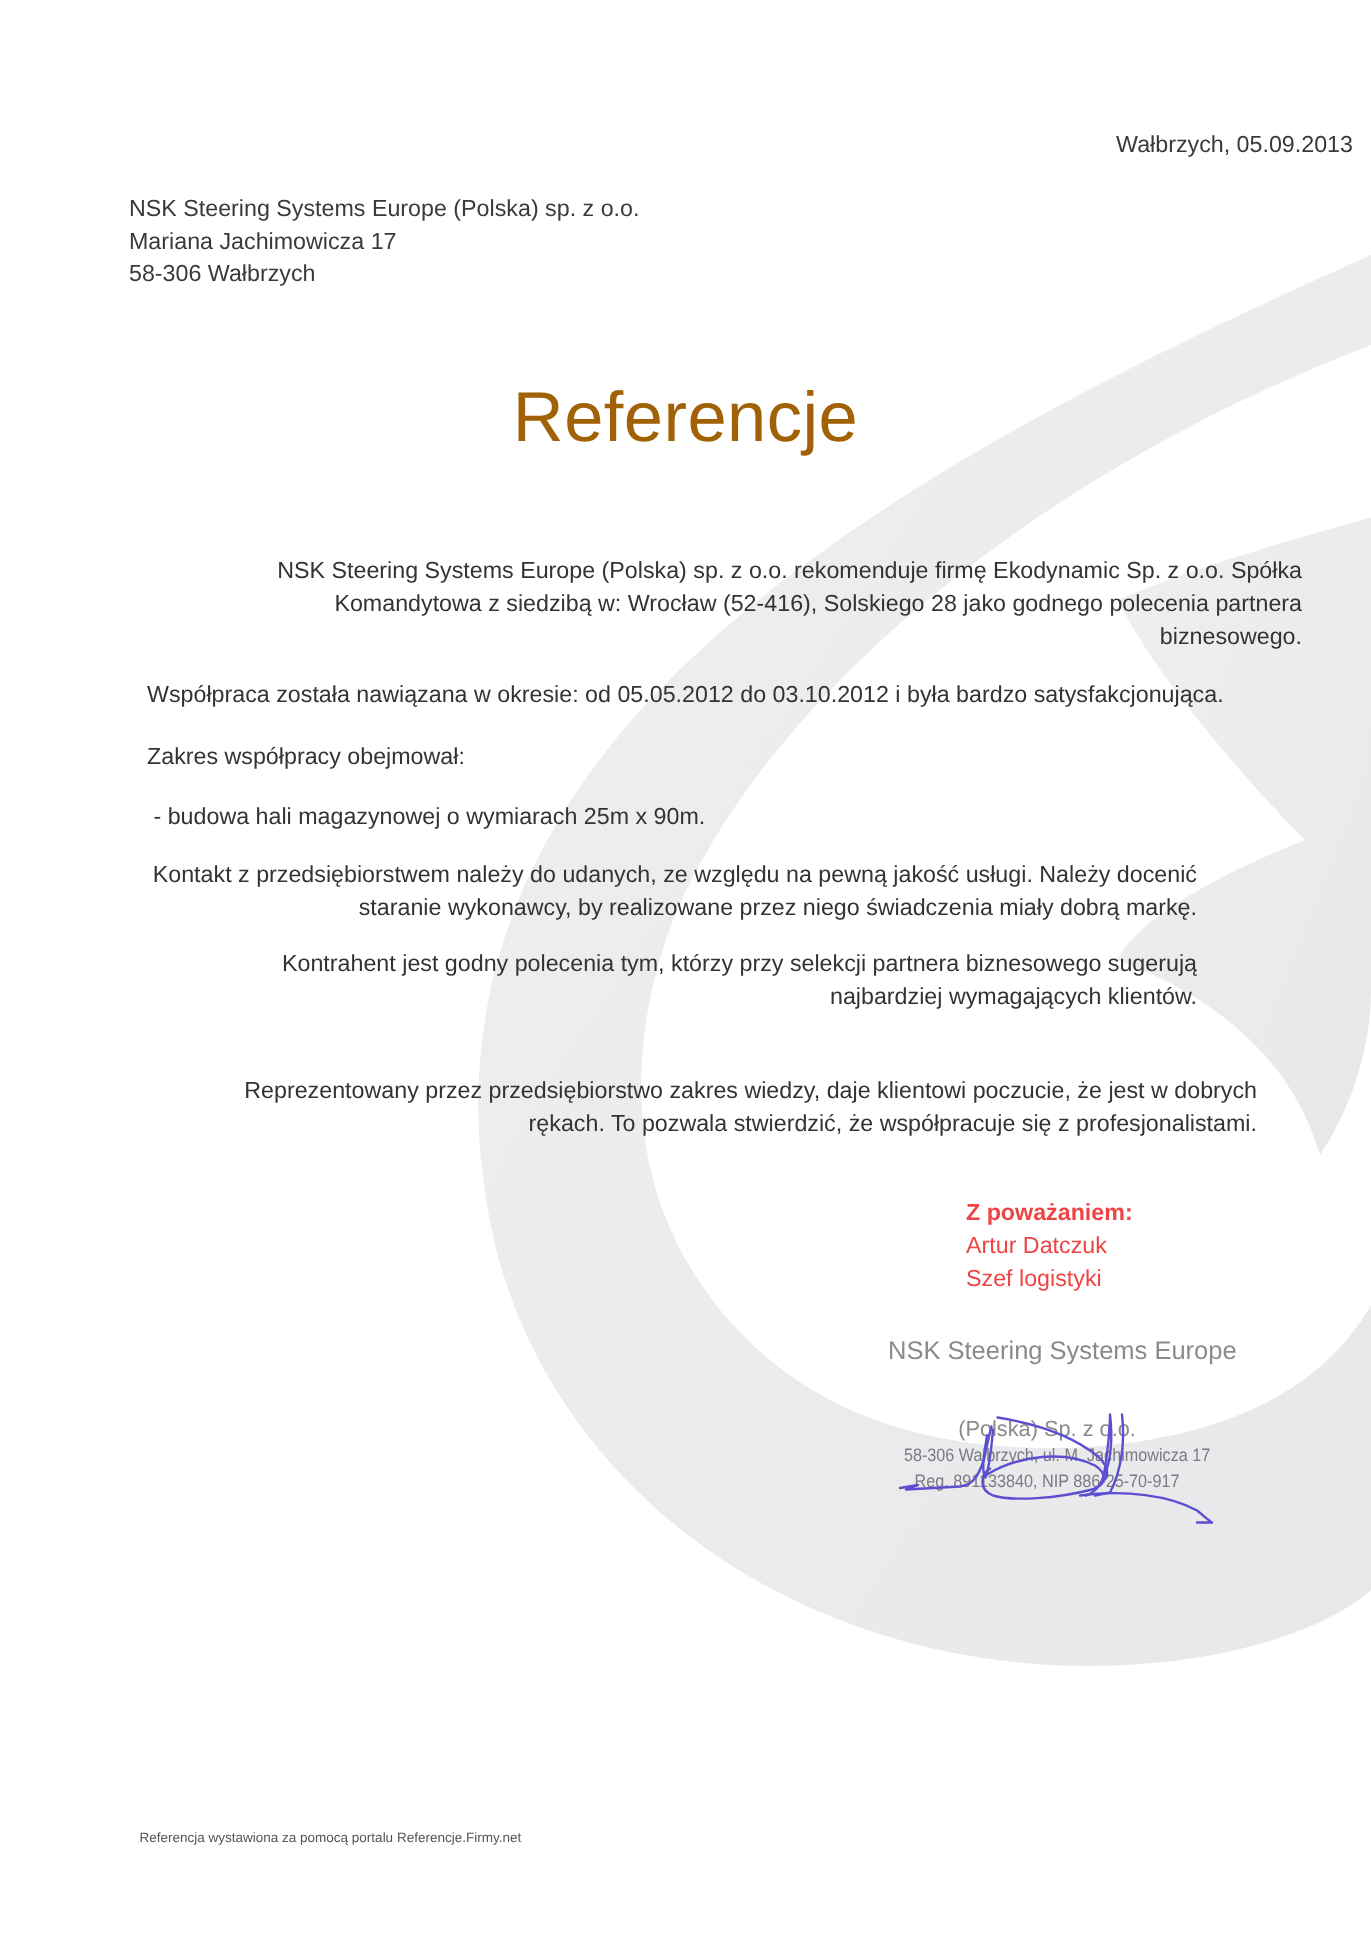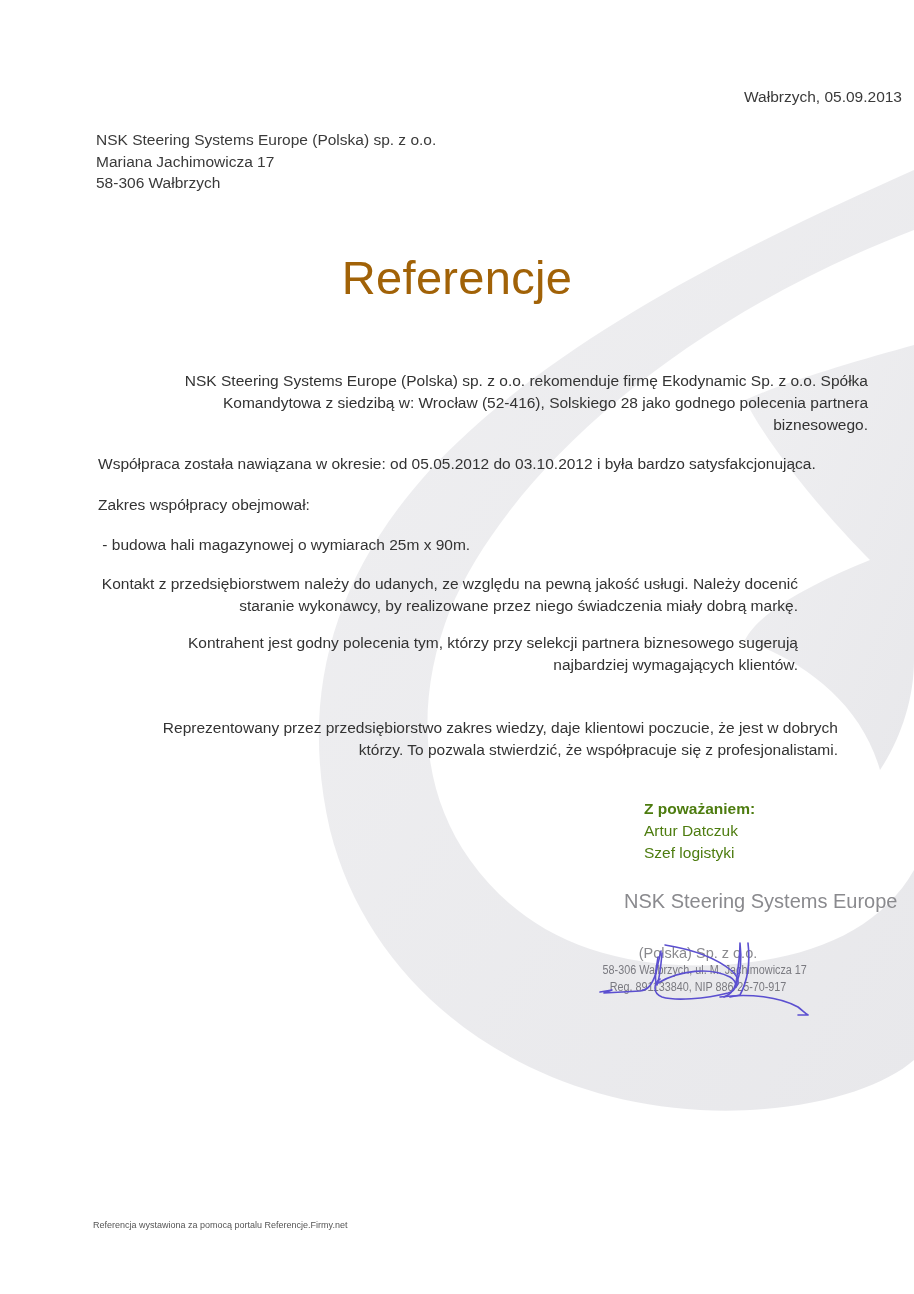--- a/index.html
+++ b/index.html
@@ -34,21 +34,21 @@
     }
     .date {
       position: absolute;
       right: 56px;
       top: 88px;
       font-size: 15.5px;
       color: #3a3a3a;
     }
     .sender {
       position: absolute;
-      left: 96px;
+      left: 86px;
       top: 129px;
       font-size: 15.5px;
       line-height: 21.5px;
       color: #3a3a3a;
     }
     .sender div { white-space: nowrap; }
     .title {
       position: absolute;
       left: 0;
       width: 914px;
@@ -78,33 +78,33 @@
     .p6 { position: absolute; top: 262px; left: 0; width: 700px; }
     .p7 { position: absolute; top: 347px; left: 0; width: 740px; }
     .line { display: block; white-space: nowrap; text-align: right; }
 
     .closing {
       position: absolute;
       left: 644px;
       top: 798px;
       font-size: 15.5px;
       line-height: 22px;
-      color: #4d7c0f;
+      color: #ef4444;
     }
     .closing .greet { font-weight: bold; }
 
     .stamp {
       position: absolute;
       left: 592px;
       top: 892px;
       width: 212px;
       text-align: center;
       color: #8a8a8e;
     }
-    .stamp .s1 { font-size: 20px; line-height: 18px; white-space: nowrap; margin-left: 32px; }
+    .stamp .s1 { font-size: 17px; line-height: 18px; white-space: nowrap; }
     .stamp .s2 { font-size: 14.5px; line-height: 18px; white-space: nowrap; margin-top: 34px; }
     .stamp .s3, .stamp .s4 {
       font-size: 12px;
       line-height: 17px;
       white-space: nowrap;
       transform: scaleX(0.9);
       transform-origin: center;
       color: #7a7a80;
     }
     .signature {
@@ -182,21 +182,21 @@
     <p class="p5">
       <span class="line">Kontakt z przedsiębiorstwem należy do udanych, ze względu na pewną jakość usługi. Należy docenić</span>
       <span class="line">staranie wykonawcy, by realizowane przez niego świadczenia miały dobrą markę.</span>
     </p>
     <p class="p6">
       <span class="line">Kontrahent jest godny polecenia tym, którzy przy selekcji partnera biznesowego sugerują</span>
       <span class="line">najbardziej wymagających klientów.</span>
     </p>
     <p class="p7">
       <span class="line">Reprezentowany przez przedsiębiorstwo zakres wiedzy, daje klientowi poczucie, że jest w dobrych</span>
-      <span class="line">którzy. To pozwala stwierdzić, że współpracuje się z profesjonalistami.</span>
+      <span class="line">rękach. To pozwala stwierdzić, że współpracuje się z profesjonalistami.</span>
     </p>
   </div>
 
   <div class="closing">
     <div class="greet">Z poważaniem:</div>
     <div>Artur Datczuk</div>
     <div>Szef logistyki</div>
   </div>
 
   <div class="stamp">

